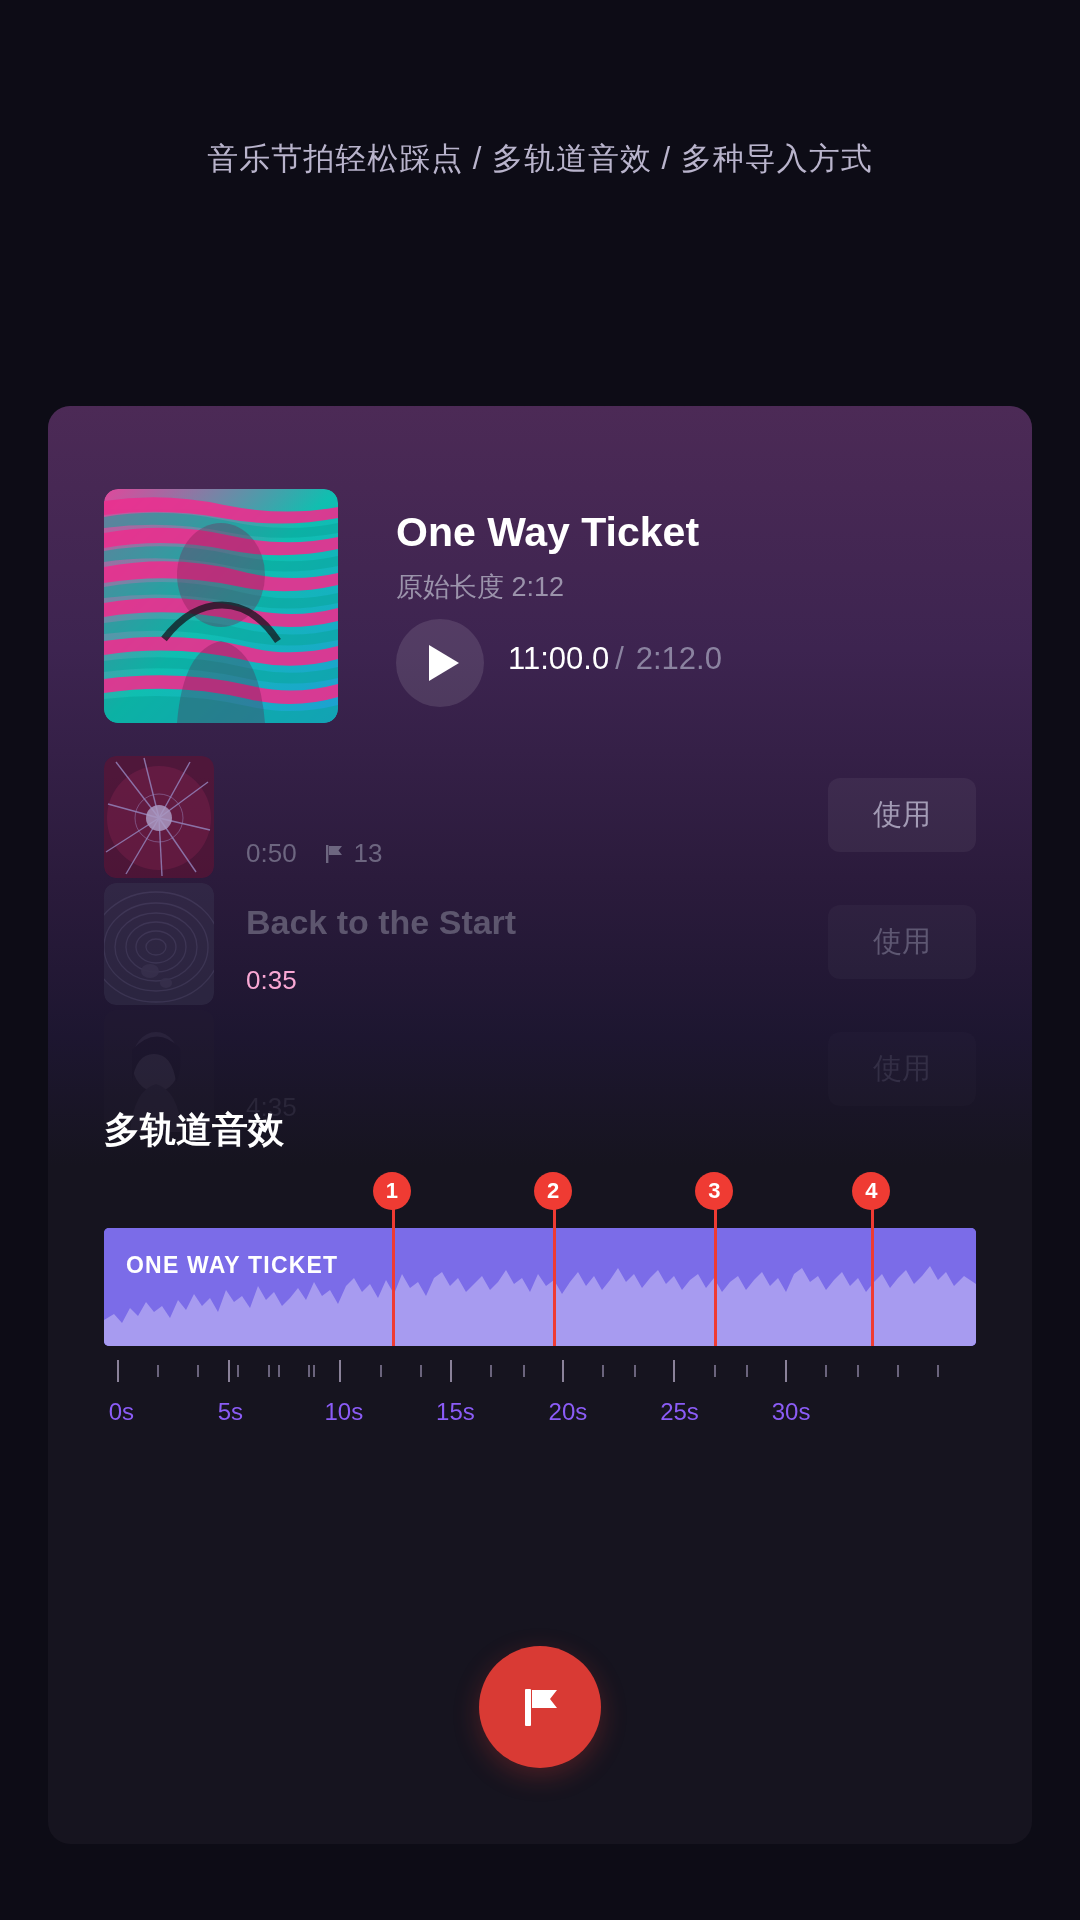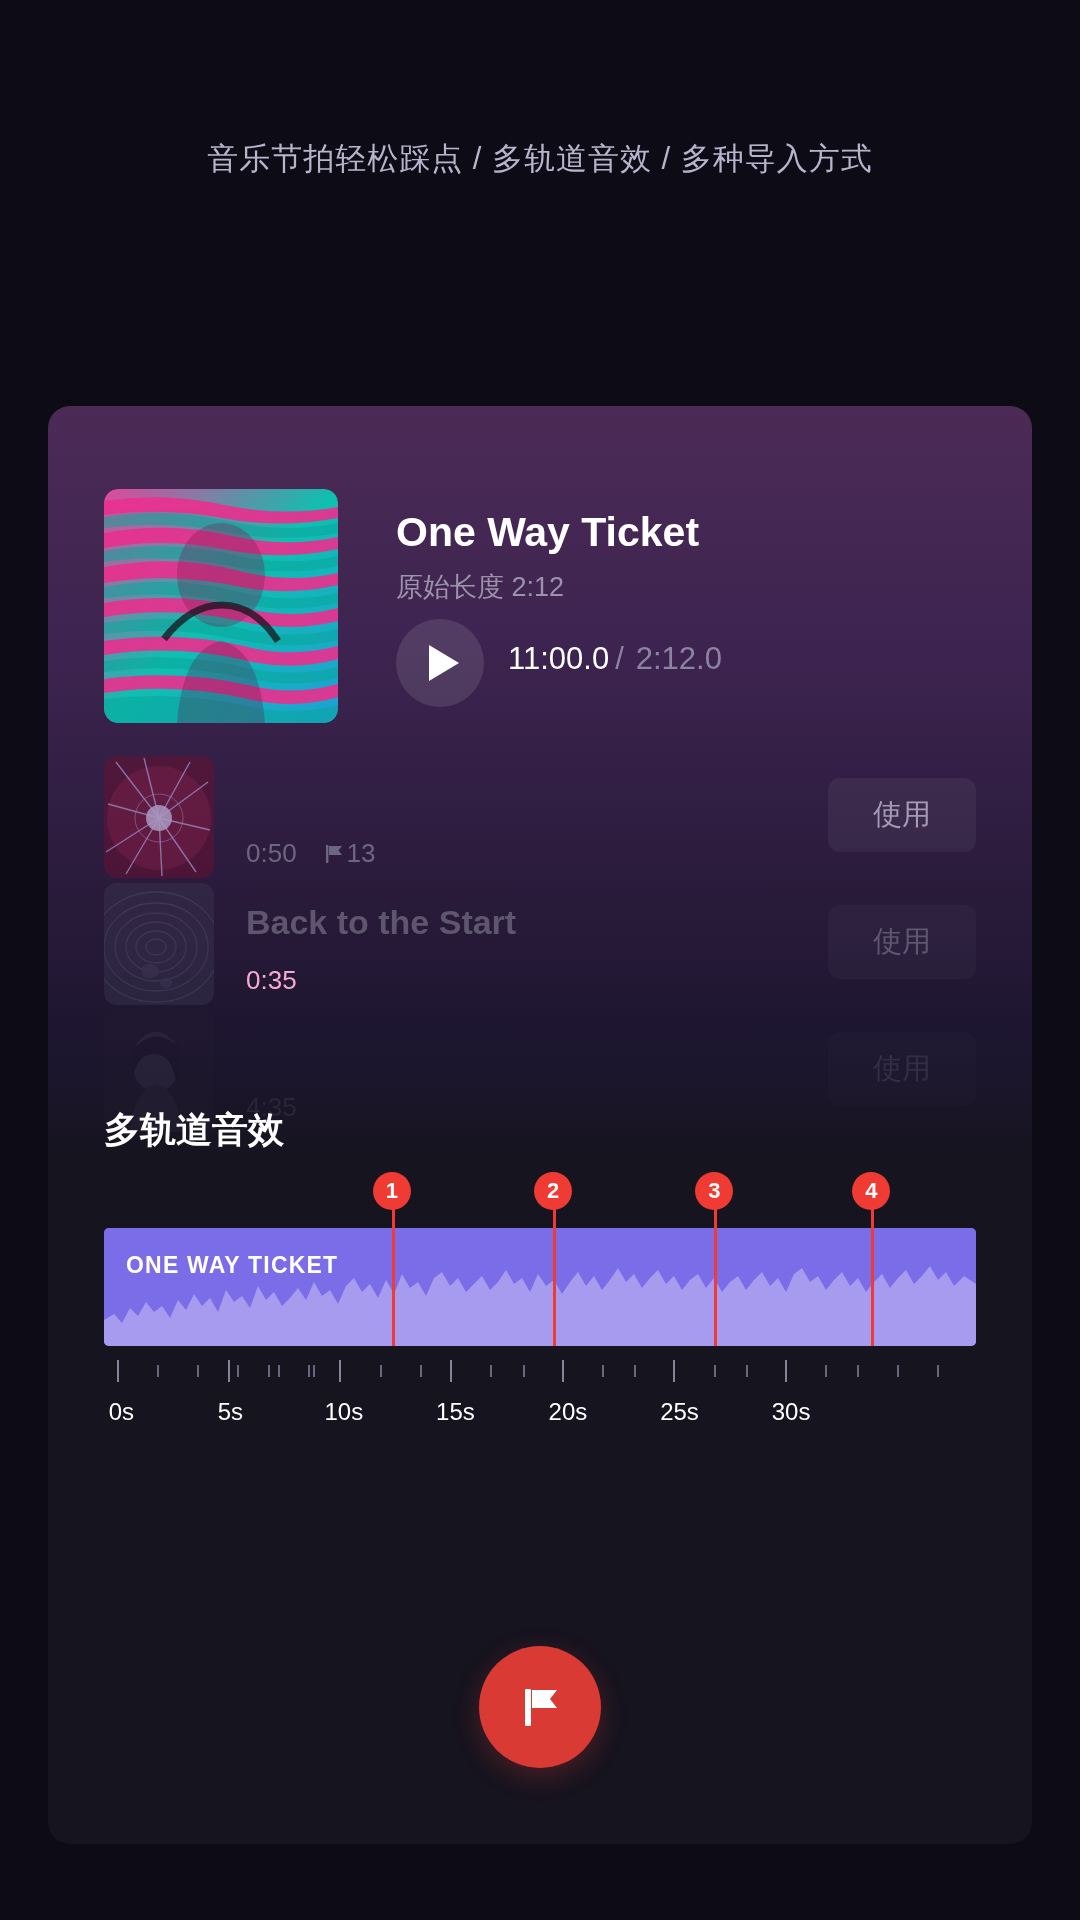--- a/index.html
+++ b/index.html
@@ -77,21 +77,21 @@
     position:absolute;left:0;top:0;width:110px;height:122px;border-radius:12px;overflow:hidden;
   }
   .track .thumb svg{display:block;width:110px;height:122px;}
   .track .tname{
     position:absolute;left:142px;top:20px;font-size:34px;font-weight:600;white-space:nowrap;
   }
   .track .meta{
     position:absolute;left:142px;top:82px;font-size:26px;white-space:nowrap;
     display:flex;align-items:center;gap:12px;
   }
-  .track .meta .flagwrap{display:inline-flex;align-items:center;gap:2px;margin-left:14px;}
+  .track .meta .flagwrap{display:inline-flex;align-items:center;gap:9px;margin-left:14px;}
   .use-btn{
     position:absolute;right:0;top:22px;width:148px;height:74px;border-radius:12px;
     display:flex;align-items:center;justify-content:center;
     font-size:29px;
   }
 
   
   .t0 .tname{color:#8a8299;}
   .t0 .meta{color:#6d6680;}
   .t0 .use-btn{background:rgba(255,255,255,.055);color:#a39bb5;}
@@ -133,21 +133,21 @@
   .beat-lines{position:absolute;inset:0;z-index:4;pointer-events:none;}
   .beat-line{position:absolute;top:0;width:3px;background:#ef3b33;}
   
   .marker-stem{position:absolute;width:3px;background:#ef3b33;}
 
   .ruler{position:relative;height:34px;margin-top:14px;}
   .tick{position:absolute;top:0;width:2px;background:#6b647d;}
   .tick.major{height:22px;background:#8a8299;}
   .tick.minor{height:12px;top:5px;}
   .ruler-labels{position:relative;height:40px;margin-top:4px;}
-  .rlab{position:absolute;top:0;transform:translateX(-50%);font-size:24px;color:#ffffff;}
+  .rlab{position:absolute;top:0;transform:translateX(-50%);font-size:24px;color:#8b5cf6;}
 
   
   .fab{
     position:absolute;left:50%;transform:translateX(-50%);top:1240px;
     width:122px;height:122px;border-radius:50%;background:#d93a34;
     display:flex;align-items:center;justify-content:center;
     box-shadow:0 8px 26px rgba(217,58,52,.28);
   }
   .fab svg{display:block;}
 </style>

